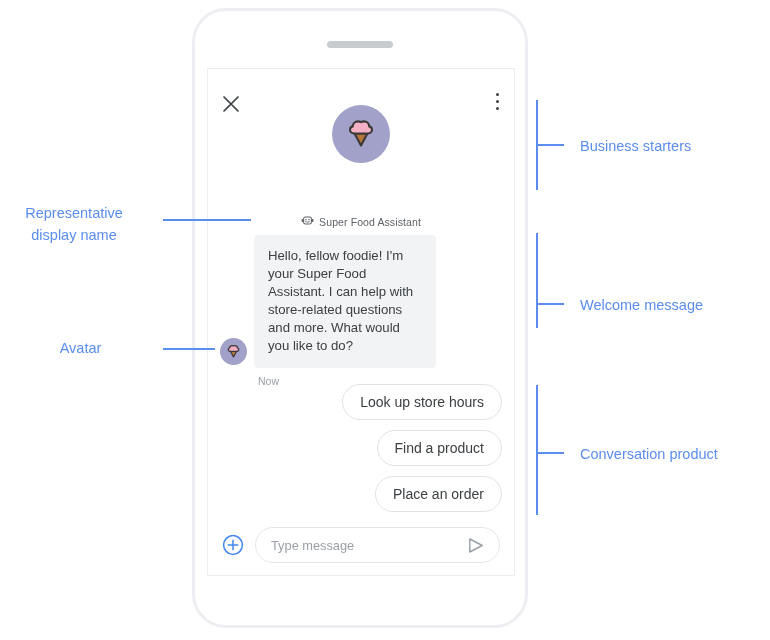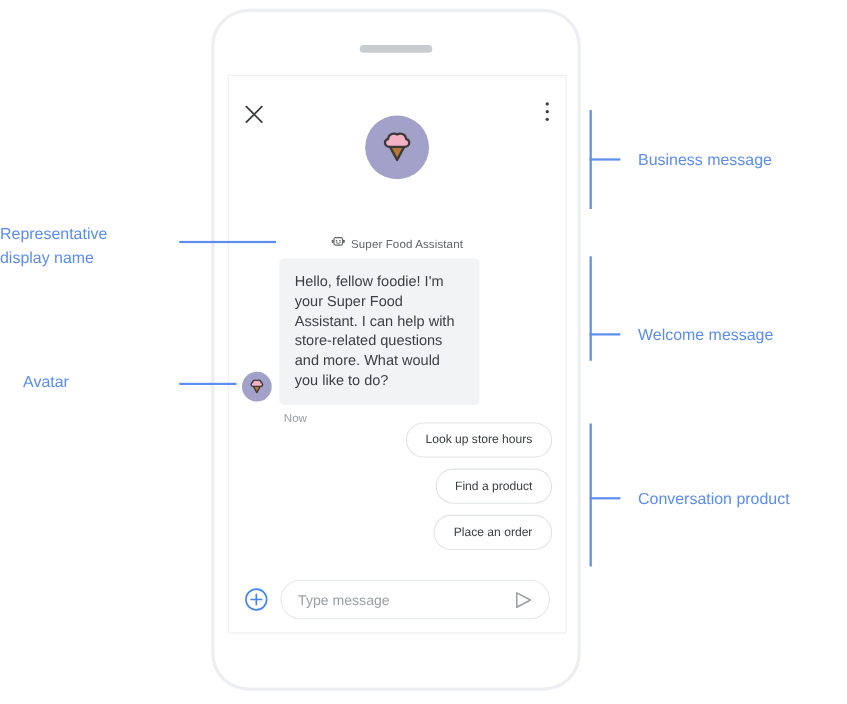--- a/index.html
+++ b/index.html
@@ -167,21 +167,21 @@
     display: flex;
     flex-direction: column;
     align-items: flex-end;
     gap: 10px;
   }
 
   .chip {
     border: 1px solid #e0e3e6;
     border-radius: 18px;
     padding: 9px 17px;
-    font-size: 11px;
+    font-size: 14px;
     color: #3c4043;
     background: #ffffff;
     white-space: nowrap;
   }
 
   
   #composer {
     position: absolute;
     left: 0;
     bottom: 12px;
@@ -231,21 +231,21 @@
     background: #5b8def;
   }
   .h-line { height: 1.6px; }
   .v-line { width: 1.6px; }
 
   .anno-left-label {
     position: absolute;
     color: #5b8def;
     font-size: 14.5px;
     line-height: 22px;
-    text-align: left;
+    text-align: center;
     white-space: nowrap;
   }
 </style>
 </head>
 <body>
 
 <div id="phone-frame">
   <div id="phone-speaker"></div>
 </div>
 
@@ -318,21 +318,21 @@
         <svg width="21" height="21" viewBox="0 0 22 22" aria-hidden="true">
           <path d="M5 4.2 L18 11 L5 17.8 Z" fill="none" stroke="#9aa0a6" stroke-width="1.5" stroke-linejoin="round"></path>
         </svg>
       </span>
     </div>
   </div>
 </div>
 
 <div class="anno-line v-line" style="left:536px; top:100px; height:90px;"></div>
 <div class="anno-line h-line" style="left:536px; top:144px; width:28px;"></div>
-<div class="anno-text" style="left:580px; top:136px;">Business message</div>
+<div class="anno-text" style="left:580px; top:136px;">Business starters</div>
 
 <div class="anno-line v-line" style="left:536px; top:233px; height:95px;"></div>
 <div class="anno-line h-line" style="left:536px; top:303px; width:28px;"></div>
 <div class="anno-text" style="left:580px; top:295px;">Welcome message</div>
 
 <div class="anno-line v-line" style="left:536px; top:385px; height:130px;"></div>
 <div class="anno-line h-line" style="left:536px; top:452px; width:28px;"></div>
 <div class="anno-text" style="left:580px; top:444px;">Conversation product</div>
 
 <div class="anno-left-label" style="left:0px; top:202px; width:148px;">

